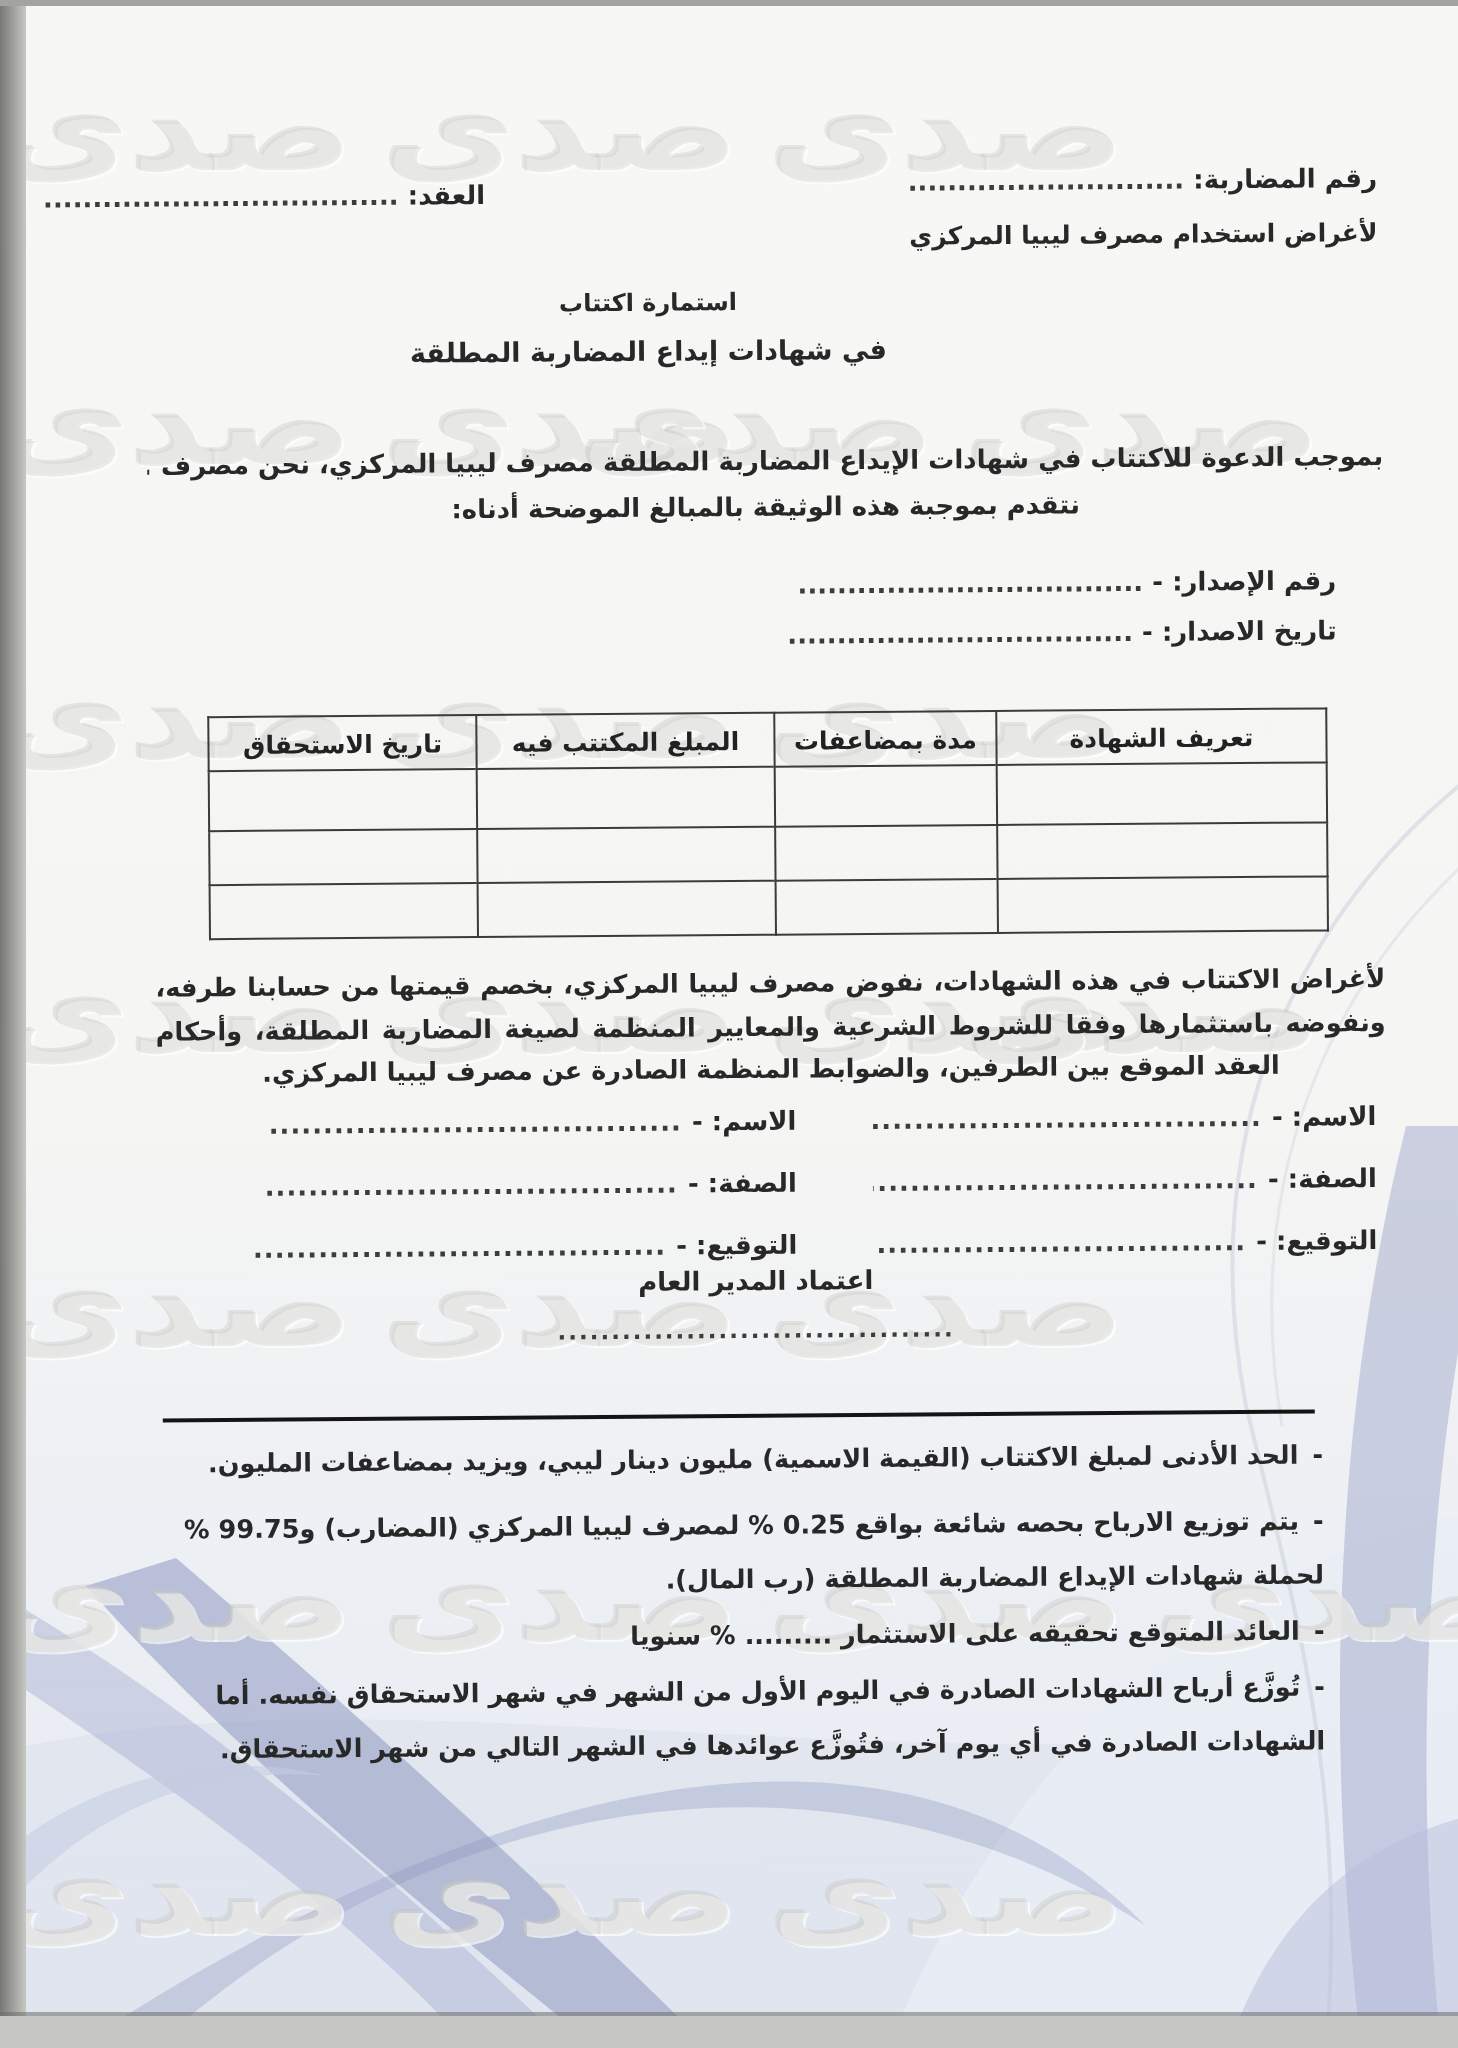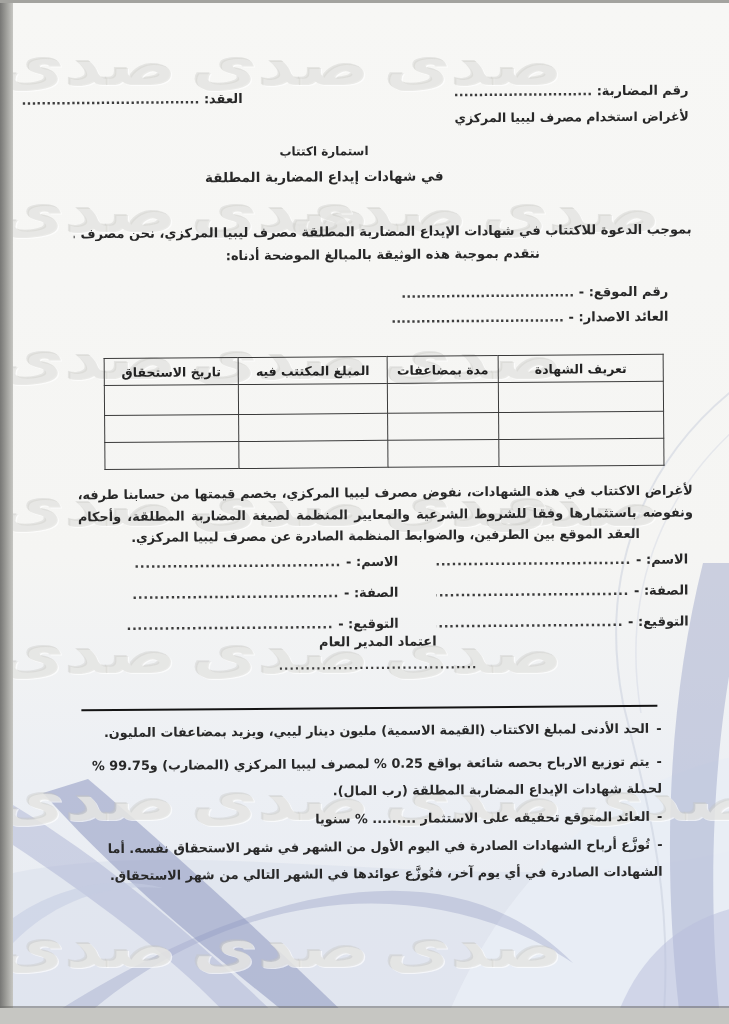--- a/index.html
+++ b/index.html
@@ -155,25 +155,25 @@
       <div class="title-line2">في شهادات إيداع المضاربة المطلقة</div>
     </div>
 
     <div class="abs intro">
       <div class="intro-l1">بموجب الدعوة للاكتتاب في شهادات الإيداع المضاربة المطلقة مصرف ليبيا المركزي، نحن مصرف ........................</div>
       <div class="intro-l2">نتقدم بموجبة هذه الوثيقة بالمبالغ الموضحة أدناه:</div>
     </div>
 
     <div class="abs issue-fields">
       <div>
-        <span>رقم الموقع: -</span>
+        <span>رقم الإصدار: -</span>
         <span class="dots">...................................</span>
       </div>
       <div>
-        <span>العائد الاصدار: -</span>
+        <span>تاريخ الاصدار: -</span>
         <span class="dots">...................................</span>
       </div>
     </div>
 
     <div class="abs subs-table">
       <table dir="rtl">
         <colgroup>
           <col style="width:165px">
             <col style="width:111px">
             <col style="width:149px">

